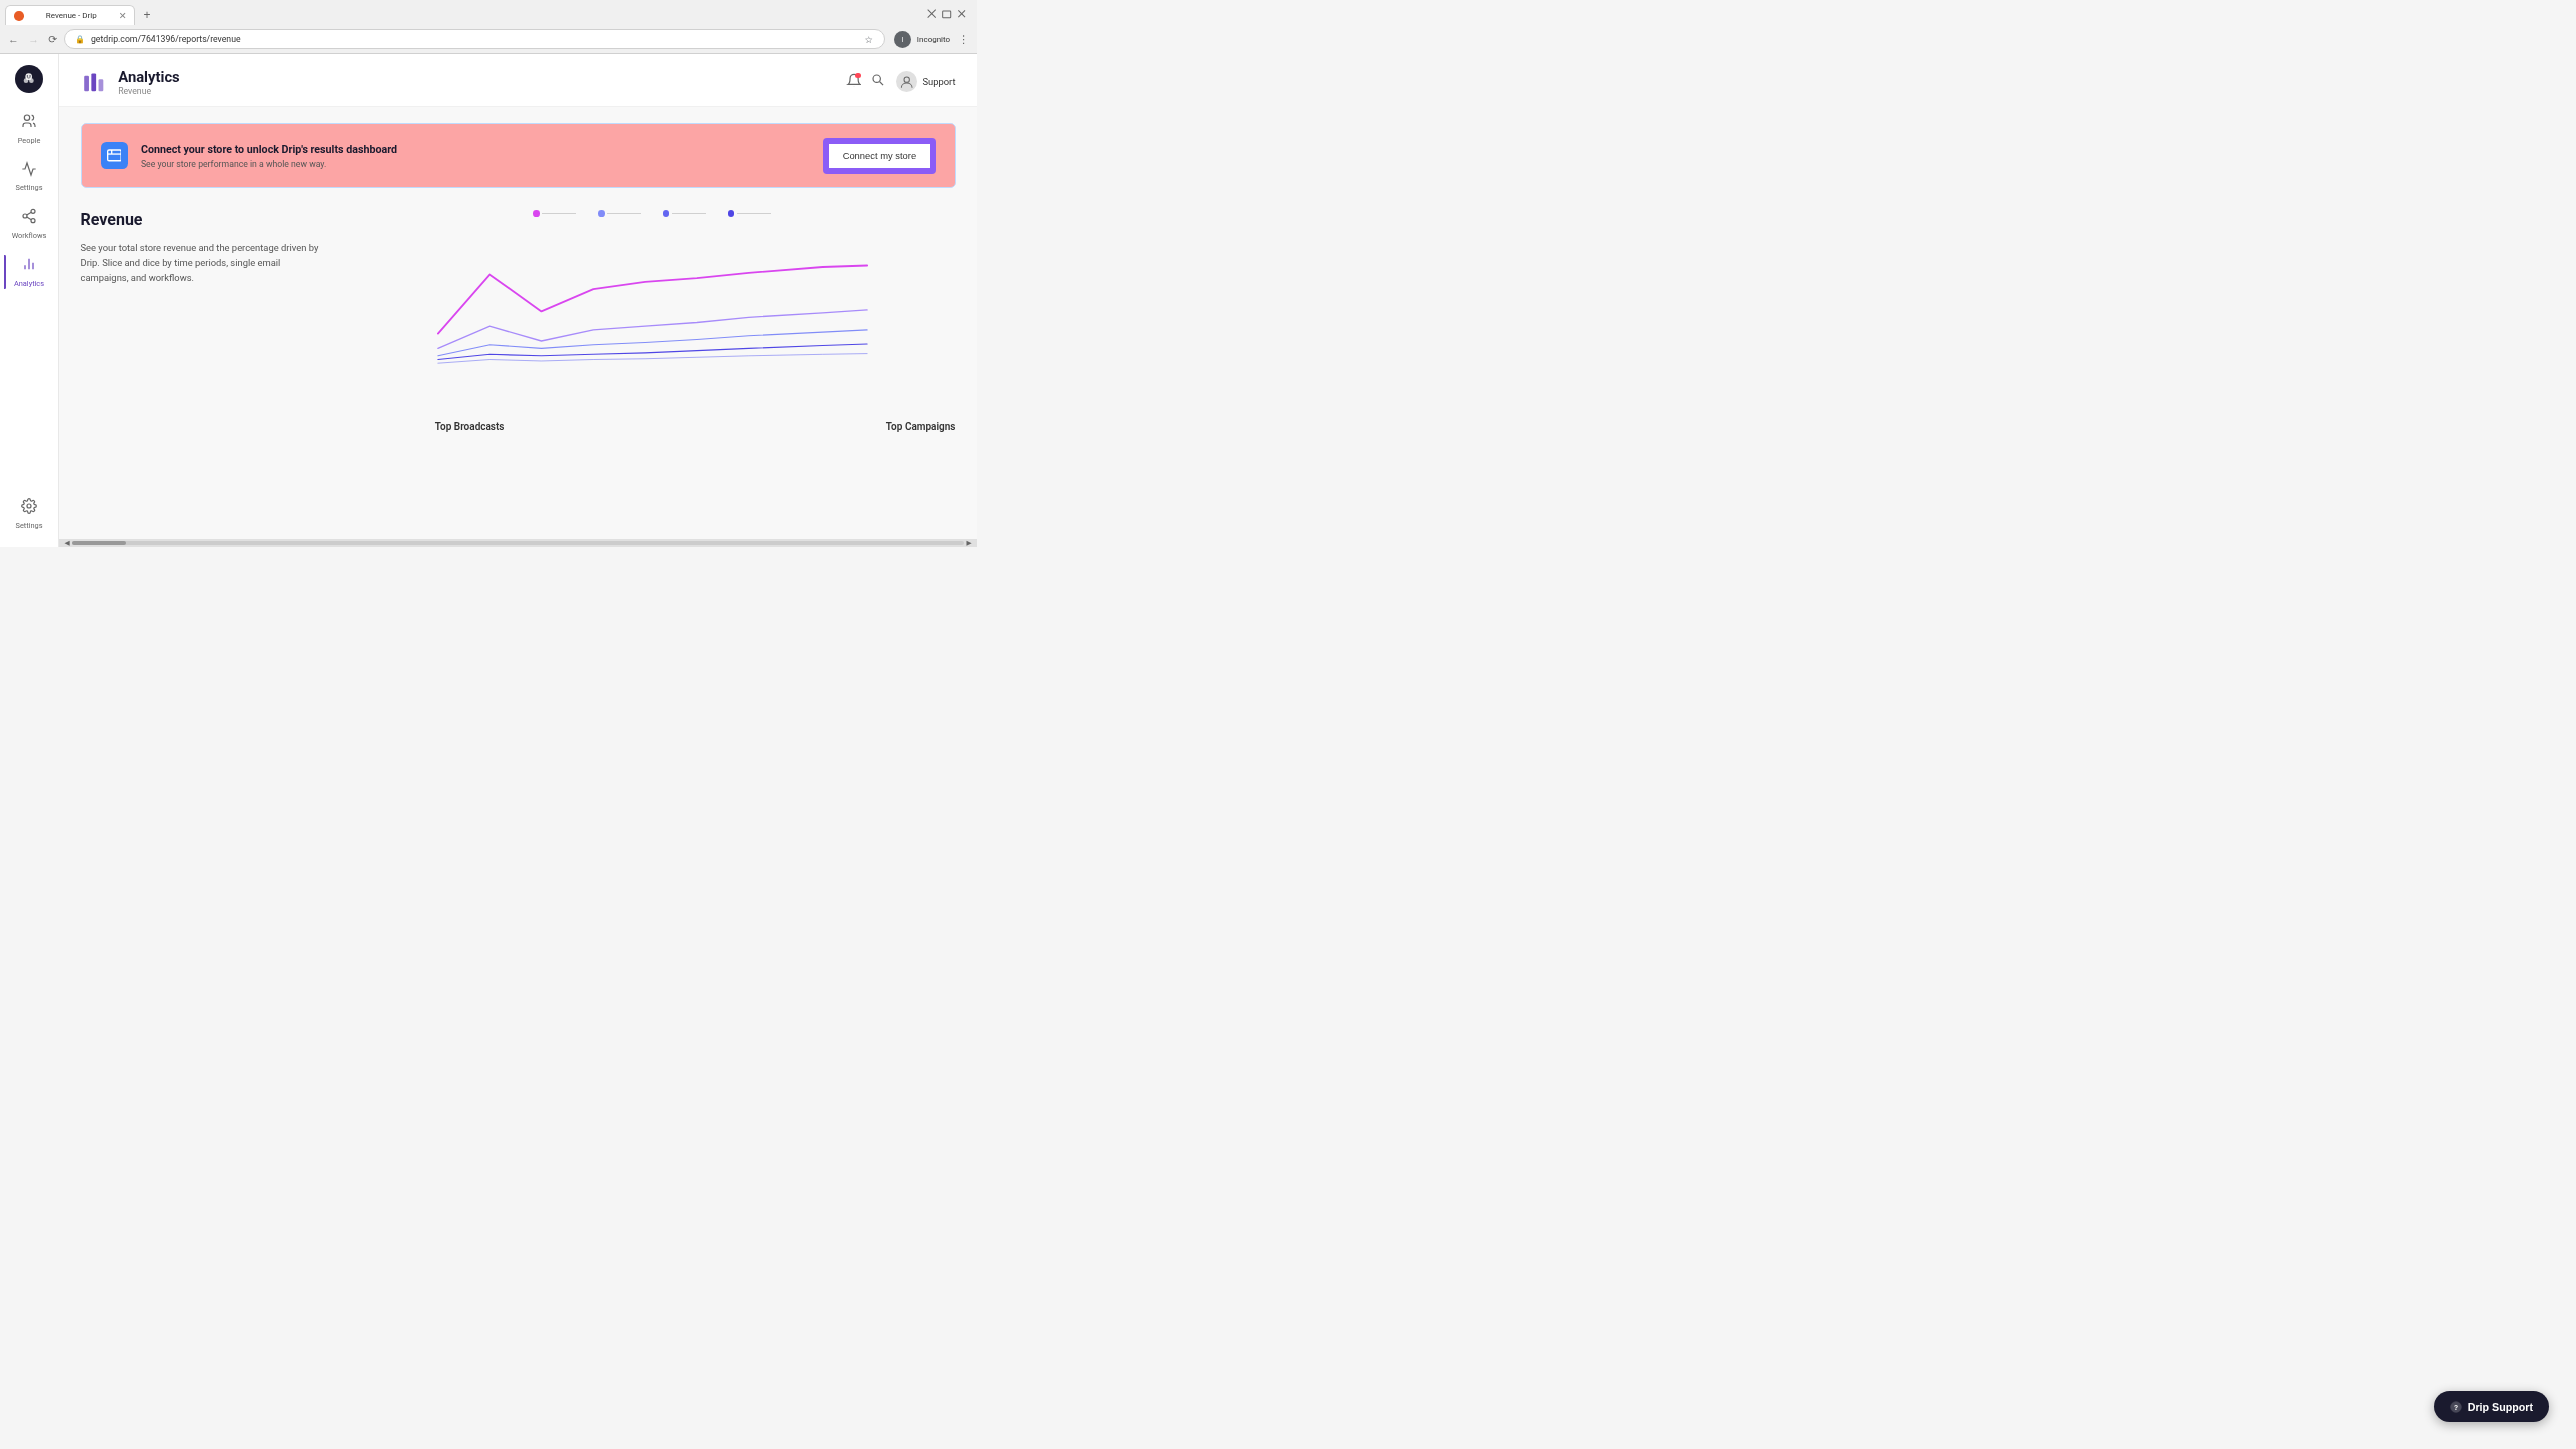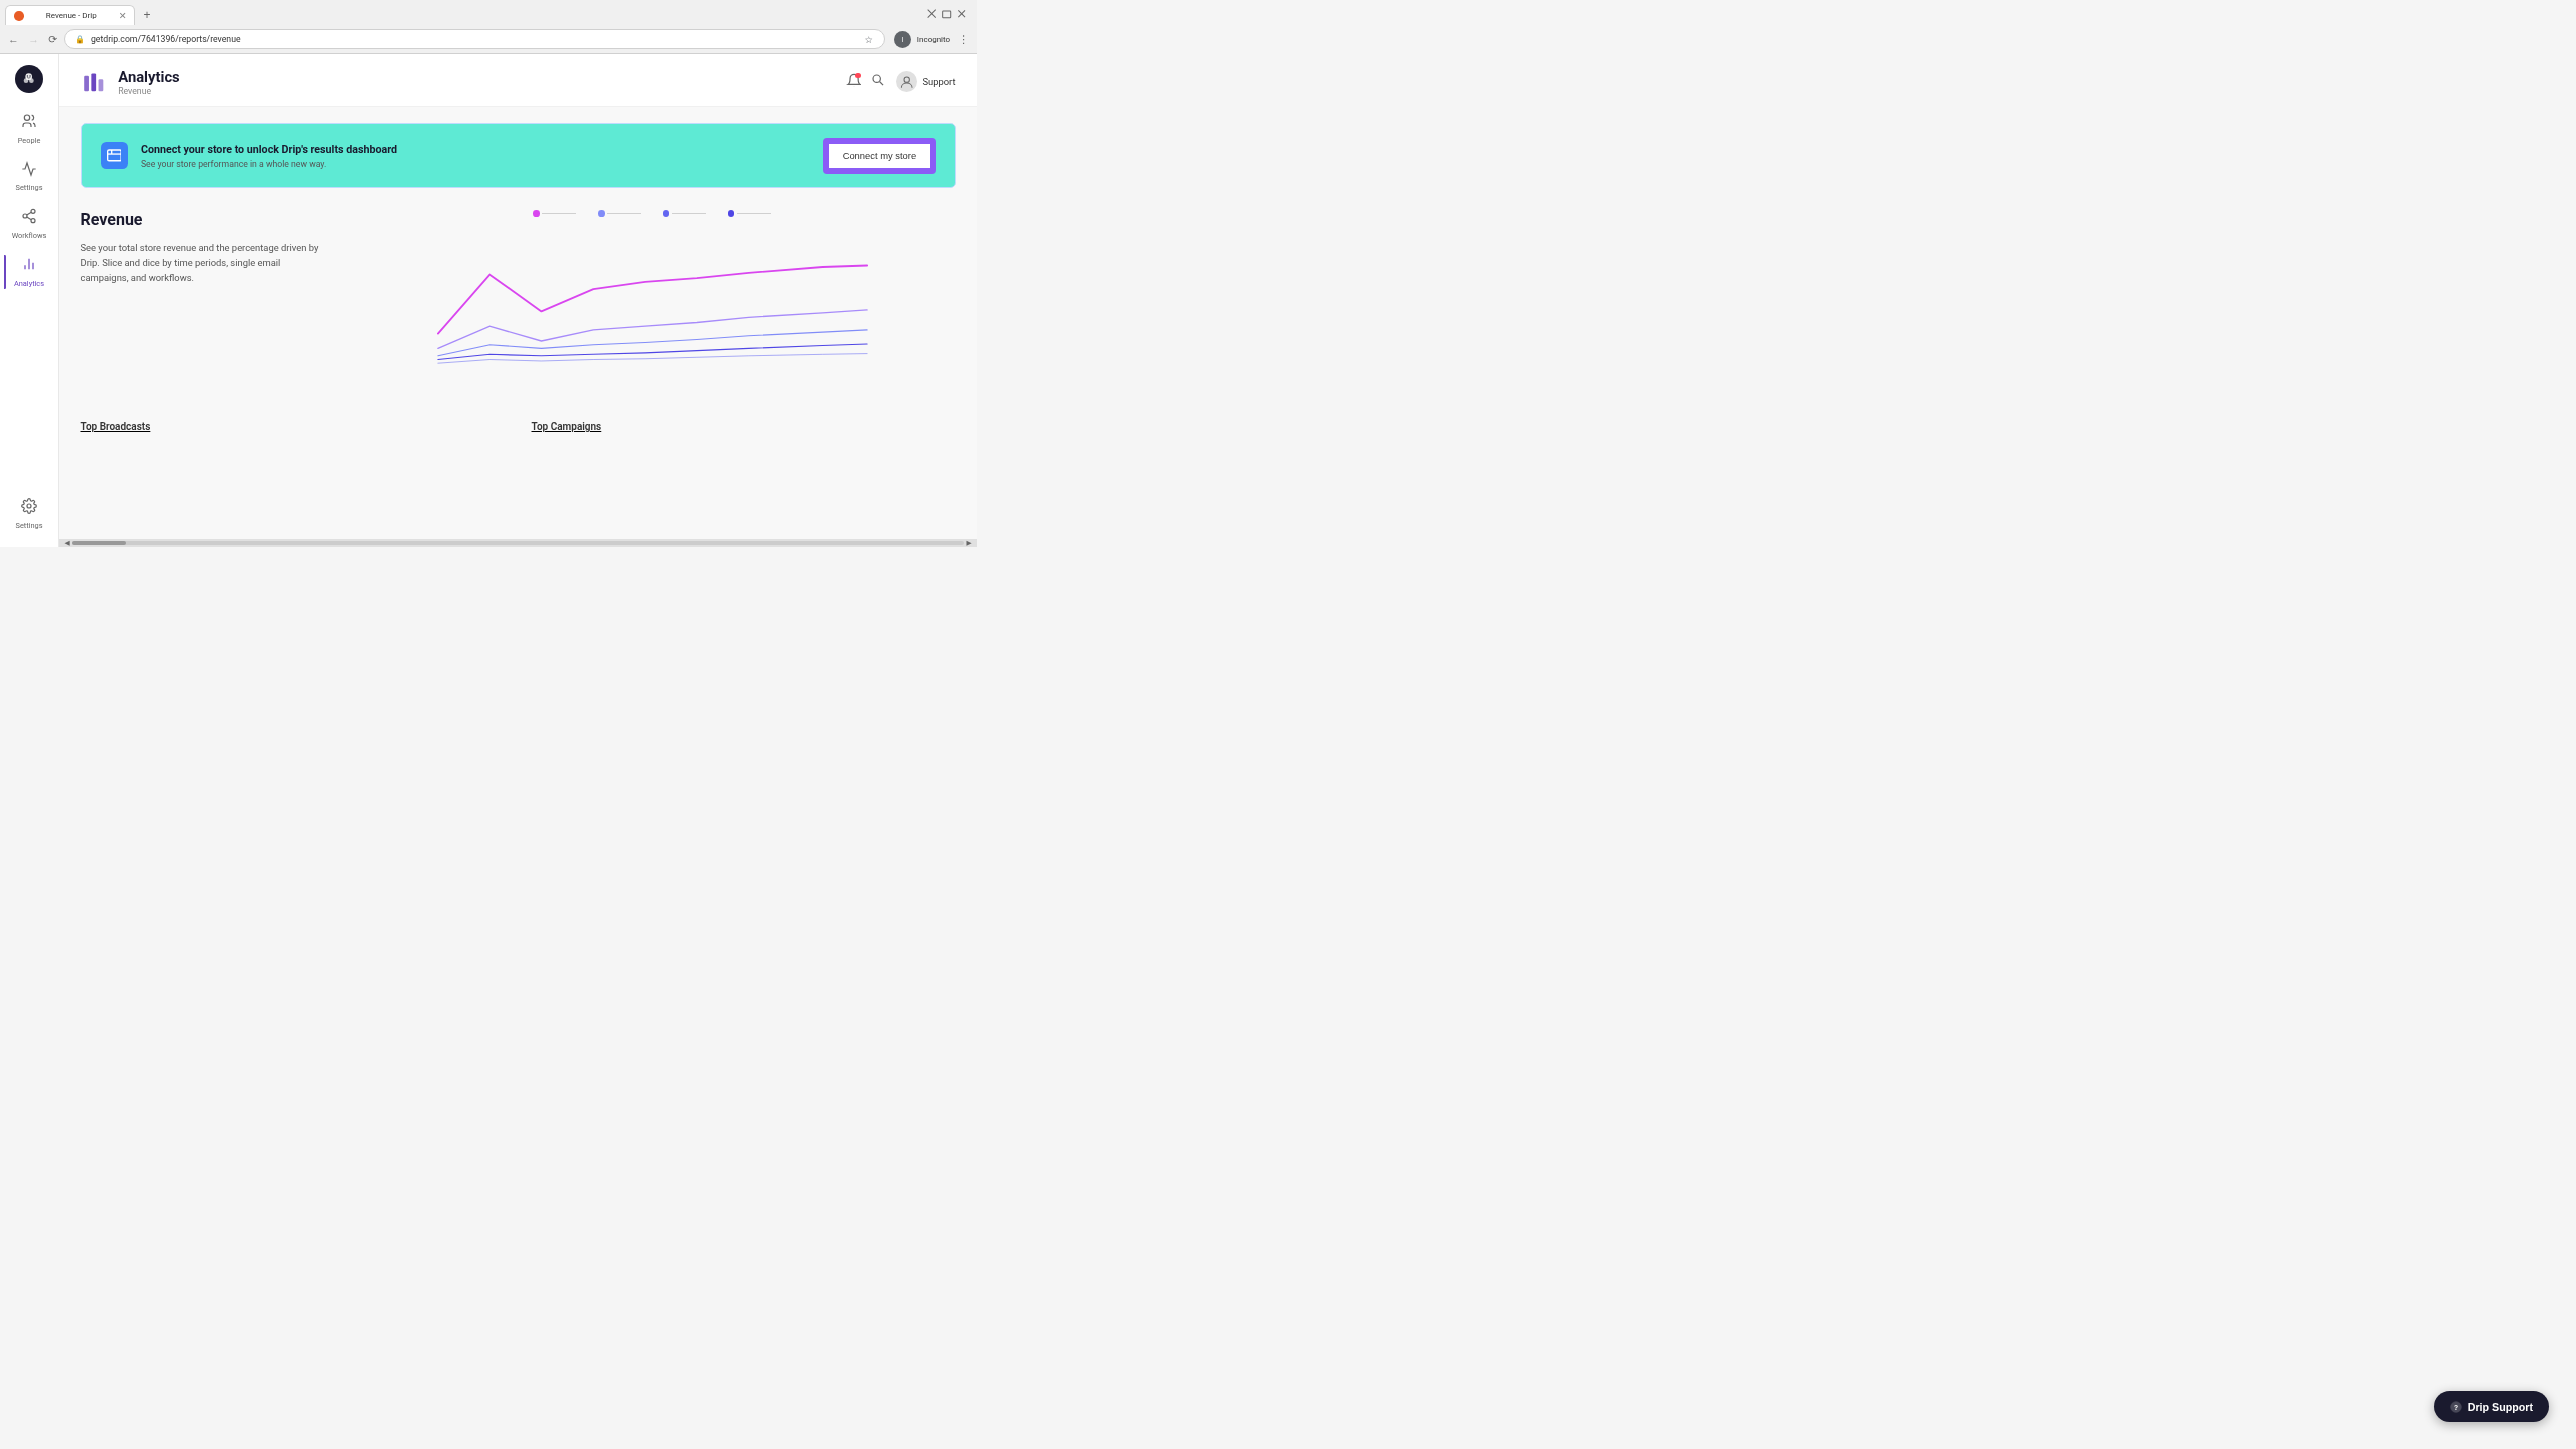--- a/index.html
+++ b/index.html
@@ -319,21 +319,21 @@
     }
 
     
     .content-area {
       padding: 16px 21.5px;
       flex: 1;
     }
 
     
     .connect-banner {
-      background: #5eead4;
+      background: #fca5a5;
       border: 0.7px solid #bfdbfe;
       border-radius: 5.4px;
       padding: 13.4px 19px;
       display: flex;
       align-items: center;
       gap: 13.4px;
       margin-bottom: 21.5px;
     }
     .banner-icon {
       width: 27px;
@@ -424,22 +424,21 @@
 
     
     .bottom-section {
       display: flex;
       gap: 27px;
       margin-top: 27px;
       padding-top: 13.4px;
     }
     .bottom-col {
       flex: 1;
-      text-align: left;
-      text-decoration: underline;
+      text-align: right;
     }
     .bottom-col h4 {
       font-size: 10px;
       font-weight: 600;
       color: #333;
     }
 
     
     .drip-support-btn {
       position: fixed;

